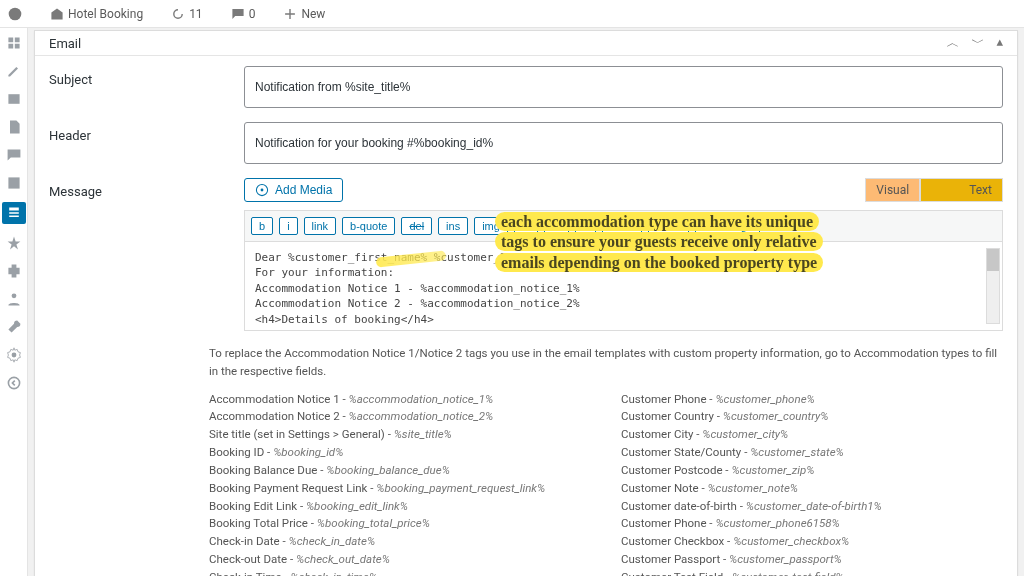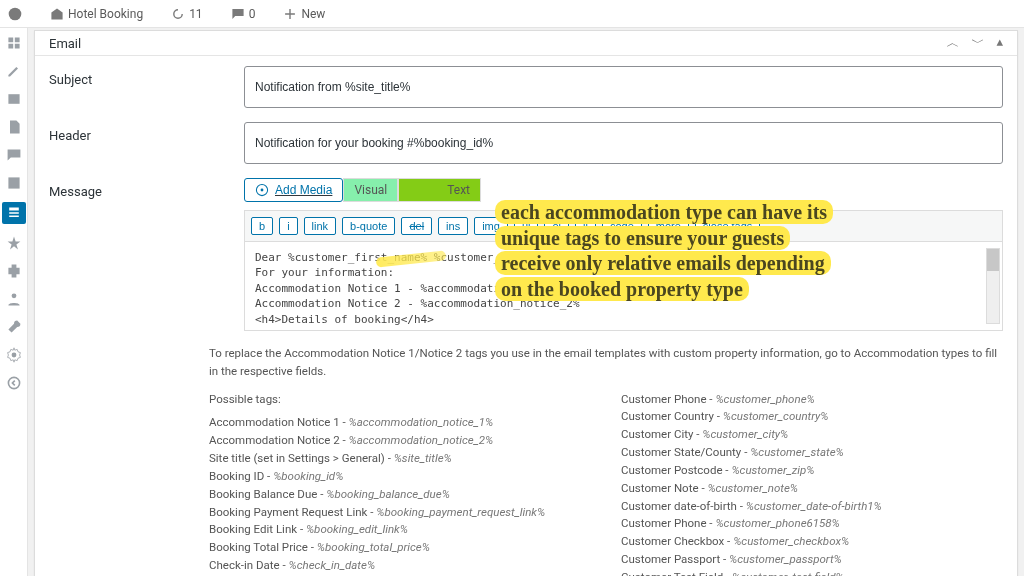--- a/index.html
+++ b/index.html
@@ -65,22 +65,22 @@
     border:1px solid #8c8f94; border-radius:3px;
     font-size:12px; color:#2c3338;
   }
   .addmedia {
     display:inline-flex; align-items:center; gap:6px;
     border:1px solid #0073aa; color:#0073aa; background:#fff;
     padding:4px 10px; border-radius:3px; font-size:12px; cursor:pointer;
   }
   .addmedia svg { width:14px; height:14px; fill:#0073aa;}
   .editortabs { float:right; display:flex; font-size:12px; }
-  .editortabs .tab { padding:4px 10px; border:1px solid #dcdcdc; background:#86efac; color:#555; cursor:pointer;}
-  .editortabs .tab.active { background:#84cc16;padding-left:48px; }
+  .editortabs .tab { padding:4px 10px; border:1px solid #dcdcdc; background:#fdba74; color:#555; cursor:pointer;}
+  .editortabs .tab.active { background:#eab308;padding-left:48px; }
   .quicktags {
     clear:both; margin-top:8px;
     border:1px solid #dcdcdc; border-bottom:none;
     padding:6px; background:#f6f7f7;
     display:flex; gap:6px; flex-wrap:wrap;
   }
   .quicktags button {
     border:1px solid #0073aa; background:#fff; color:#0073aa;
     font-size:11px; padding:2px 7px; border-radius:2px; cursor:pointer;
   }
@@ -97,24 +97,24 @@
   
   .help { margin-left:160px; margin-top:14px; font-size:11.5px; color:#555; line-height:1.55;}
   .help .intro { margin-bottom:10px; }
   .help .cols { display:flex; gap:30px; }
   .help .col { flex:1; }
   .help .row { white-space:nowrap; }
   .help em, .help .tk { font-style: italic; color:#777;margin-top:24px; }
   
   .annot {
     position:absolute;
-    top: 200px; left: 495px;
+    top: 212px; left: 495px;
     width: 340px;
     font-family: "Comic Sans MS", "Bradley Hand", cursive;
-    font-size:20px;
+    font-size:16px;
     font-weight:600;
     color:#4a4620;
     line-height:1.28;
     pointer-events:none;
   }
   .annot span {
     background: #ffe94d;
     border-radius: 10px;
     padding: 1px 6px;
     -webkit-box-decoration-break: clone;
@@ -251,21 +251,21 @@
     </div>
 
     <div class="fld">
       <div class="lab">Header</div>
       <div class="ctl"><input class="textin" value="Notification for your booking #%booking_id%" style=""></div>
     </div>
 
     <div class="fld">
       <div class="lab">Message</div>
       <div class="ctl">
-        <div style="display:flex; justify-content:flex-start; align-items:center;text-decoration:underline;">
+        <div style="display:flex; justify-content:space-between; align-items:center;">
           <button class="addmedia">
             <svg viewBox="0 0 20 20">
                 <circle cx="10" cy="10" r="8" fill="none" stroke="#0073aa" stroke-width="1.5"></circle>
                 <path d="M8 10a2 2 0 1 1 4 0 2 2 0 0 1-4 0z"></path>
               </svg>
             <span>Add Media</span>
           </button>
           <div class="editortabs">
             <div class="tab">Visual</div>
             <div class="tab active">Text</div>
@@ -291,21 +291,20 @@
 Accommodation Notice 1 - %accommodation_notice_1%
 Accommodation Notice 2 - %accommodation_notice_2%
 &lt;h4&gt;Details of booking&lt;/h4&gt;</span><div class="scrollbar"></div></div>
       </div>
     </div>
 
     <div class="help">
       <div class="intro">To replace the Accommodation Notice 1/Notice 2 tags you use in the email templates with custom property information, go to Accommodation types to fill in the respective fields.</div>
       <div class="cols">
         <div class="col">
-          <div class="row" style="margin-bottom:6px;">Possible tags:</div>
           <div id="left-list">
               <div class="row">Accommodation Notice 1 - <span class="tk">%accommodation_notice_1%</span></div>
               <div class="row">Accommodation Notice 2 - <span class="tk">%accommodation_notice_2%</span></div>
               <div class="row">Site title (set in Settings &gt; General) - <span class="tk">%site_title%</span></div>
               <div class="row">Booking ID - <span class="tk">%booking_id%</span></div>
               <div class="row">Booking Balance Due - <span class="tk">%booking_balance_due%</span></div>
               <div class="row">Booking Payment Request Link - <span class="tk">%booking_payment_request_link%</span></div>
               <div class="row">Booking Edit Link - <span class="tk">%booking_edit_link%</span></div>
               <div class="row">Booking Total Price - <span class="tk">%booking_total_price%</span></div>
               <div class="row">Check-in Date - <span class="tk">%check_in_date%</span></div>

